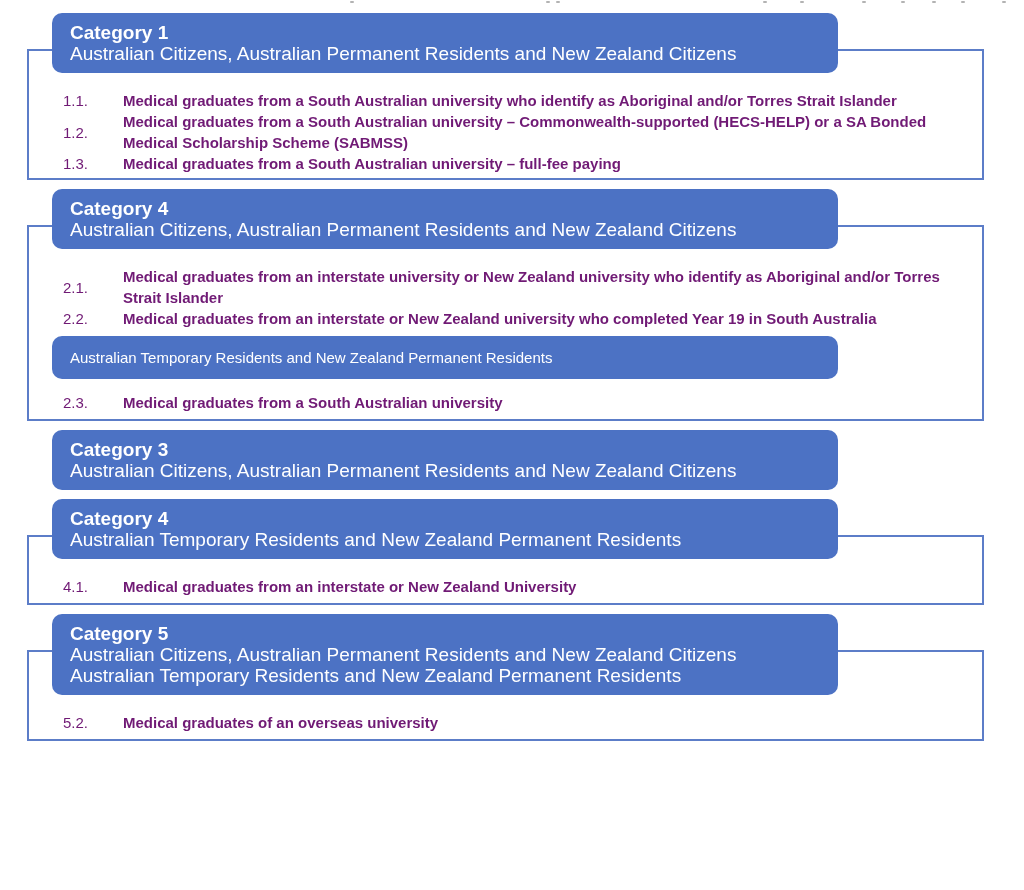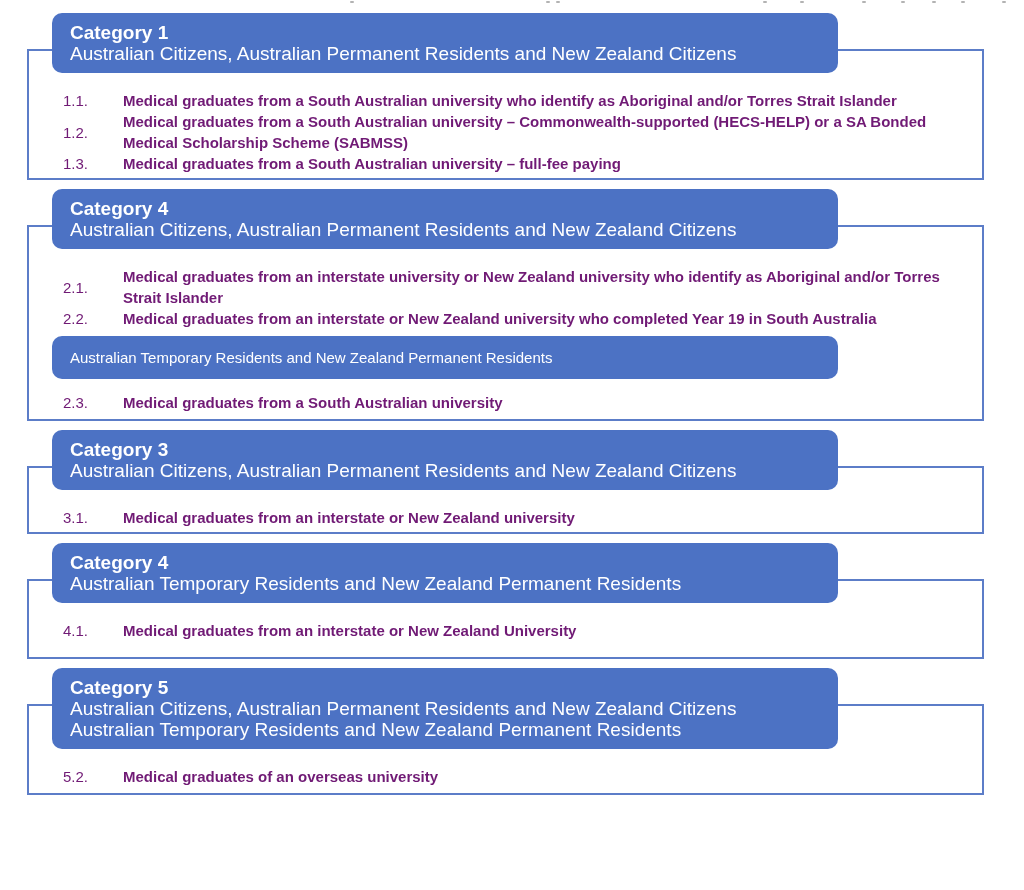--- a/index.html
+++ b/index.html
@@ -47,21 +47,21 @@
     border: 2px solid #5C7DC8;
     background: transparent;
     padding: 39px 24px 4px 34px;
     margin-top: -24px; 
   }
   .cat-body.overlap-3 {
     margin-top: -45px; 
     padding-top: 60px;
   }
   .cat-body.pb6  { padding-bottom: 6px; }
-  .cat-body.pb10 { padding-bottom: 16px; }
+  .cat-body.pb10 { padding-bottom: 6px; }
 
   .item {
     display: flex;
     align-items: center;
     font-size: 15px;
     line-height: 21px;
     color: #701a75;
   }
   .item-num { flex: none; width: 60px; }
   .item-text { flex: 1; max-width: 840px; font-weight: bold; }
@@ -136,26 +136,20 @@
         <span class="item-text">Medical graduates from a South Australian university</span>
       </div>
     </div>
   </section>
 
   <section class="cat">
     <div class="cat-header">
       <div class="cat-title">Category 3</div>
       <div class="cat-subtitle">Australian Citizens, Australian Permanent Residents and New Zealand Citizens</div>
     </div>
-    <div class="cat-body">
-      <div class="item">
-        <span class="item-num">3.1.</span>
-        <span class="item-text">Medical graduates from an interstate or New Zealand university</span>
-      </div>
-    </div>
   </section>
 
   <section class="cat">
     <div class="cat-header">
       <div class="cat-title">Category 4</div>
       <div class="cat-subtitle">Australian Temporary Residents and New Zealand Permanent Residents</div>
     </div>
     <div class="cat-body pb10">
       <div class="item">
         <span class="item-num">4.1.</span>

